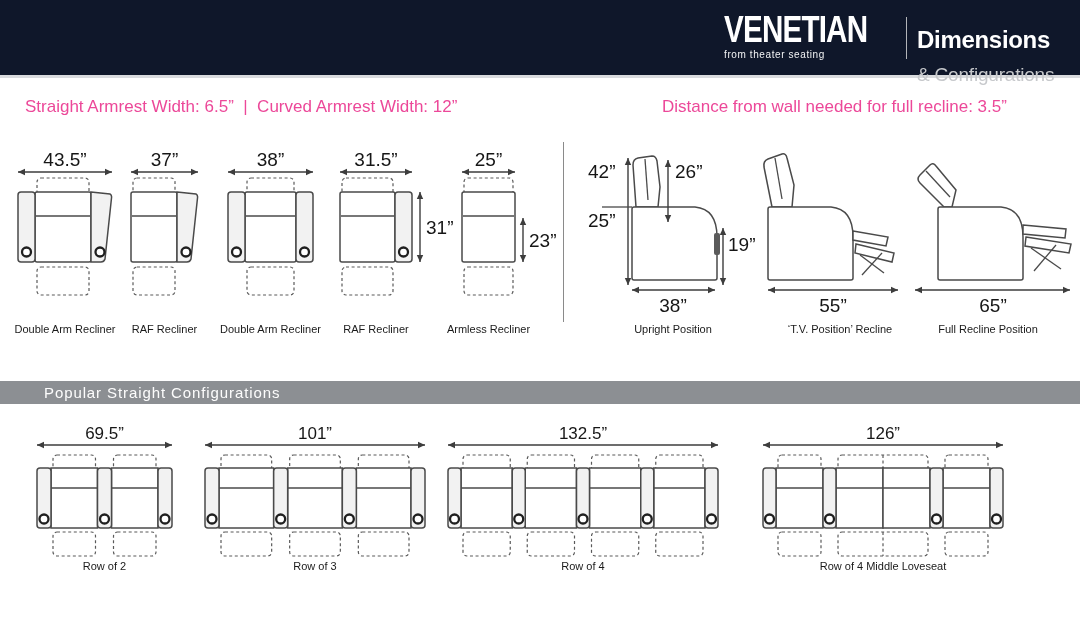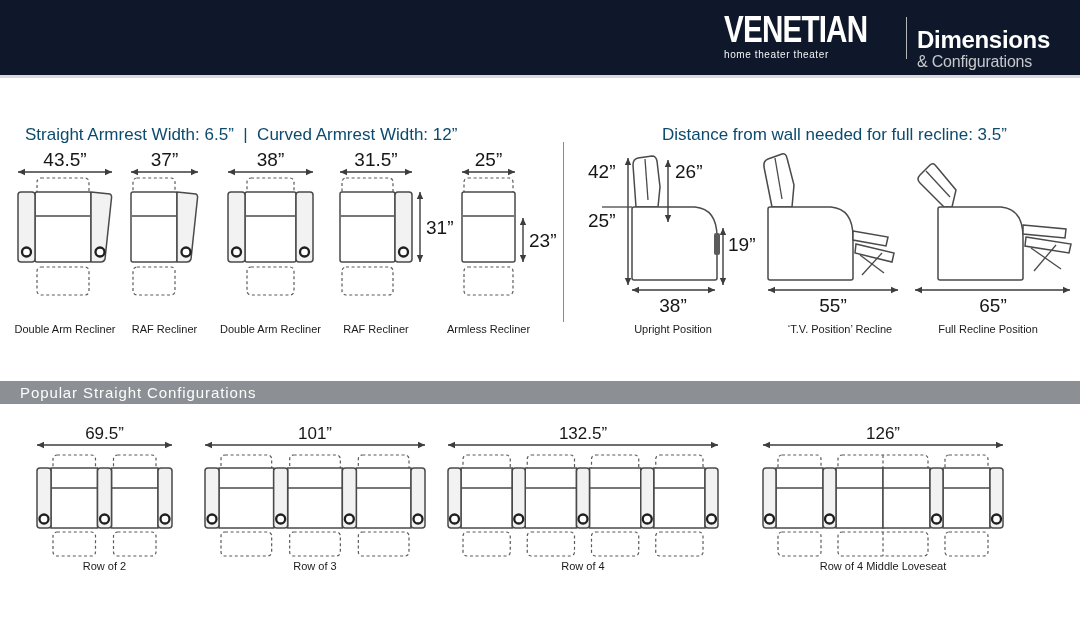--- a/index.html
+++ b/index.html
@@ -8,30 +8,30 @@
   
   .topbar{position:absolute;left:0;top:0;width:1080px;height:78px;background:#868a90;
           border-bottom:3px solid #d9dbde;box-sizing:border-box;}
   .brand{position:absolute;left:724px;top:11px;color:#fff;}
   .brand-name{font-size:37px;font-weight:bold;letter-spacing:-1px;line-height:1;
               transform:scaleX(.8);transform-origin:left top;white-space:nowrap;}
   .brand-tag{font-size:10px;letter-spacing:.6px;margin-top:1px;color:#f2f3f4;white-space:nowrap;}
   .topbar-divider{position:absolute;left:906px;top:17px;width:1px;height:42px;background:#b3b5b9;}
   .doc-title{position:absolute;left:917px;top:28px;line-height:1;}
   .doc-title-1{font-size:24px;font-weight:bold;color:#ffffff;letter-spacing:-.3px;}
-  .doc-title-2{font-size:16px;color:#c6c8cb;margin-top:2px;letter-spacing:-.2px;}
-  
-  .heading{position:absolute;top:125px;font-size:17px;color:#0c4a6e;white-space:pre;}
+  .doc-title-2{font-size:19px;color:#c6c8cb;margin-top:13px;letter-spacing:-.2px;}
+  
+  .heading{position:absolute;top:97px;font-size:17px;color:#ec4899;white-space:pre;}
   .heading-left{left:25px;}
   .heading-right{left:618px;margin-left:44px;}
   
   .vdivider{position:absolute;left:563px;top:142px;width:1px;height:180px;background:#8a8a8a;}
   
   .band{position:absolute;left:0;top:381px;width:1080px;height:23px;background:#8c8f93;
-        box-sizing:border-box;padding-left:20px;color:#fdfdfd;font-size:15px;line-height:23px;
+        box-sizing:border-box;padding-left:44px;color:#fdfdfd;font-size:15px;line-height:23px;
         letter-spacing:.9px;}
   
   #svg-left{position:absolute;left:0;top:145px;}
   #svg-right{position:absolute;left:570px;top:145px;}
   #svg-rows{position:absolute;left:0;top:415px;}
   svg text{font-family:"Liberation Sans",sans-serif;}
   .meas{font-size:19px;fill:#161616;}
   .meas-sm{font-size:17px;}
   .dlabel{font-size:11px;fill:#1a1a1a;}
   .body{fill:#ffffff;stroke:#4a4a4a;stroke-width:1.5;}
@@ -45,21 +45,21 @@
   .pocket{fill:#5b5b5b;stroke:none;}
 </style>
 </head>
 <body>
 
 <div class="page">
 
   <header class="topbar" style="background: #0f172a; text-decoration: underline;">
     <div class="brand">
       <div class="brand-name">VENETIAN</div>
-      <div class="brand-tag">home theater theater</div>
+      <div class="brand-tag">from theater seating</div>
     </div>
     <div class="topbar-divider"></div>
     <div class="doc-title">
       <div class="doc-title-1">Dimensions</div>
       <div class="doc-title-2">&amp; Configurations</div>
     </div>
   </header>
 
   <div class="heading heading-left">Straight Armrest Width: 6.5”  |  Curved Armrest Width: 12”</div>
   <div class="heading heading-right">Distance from wall needed for full recline: 3.5”</div>

